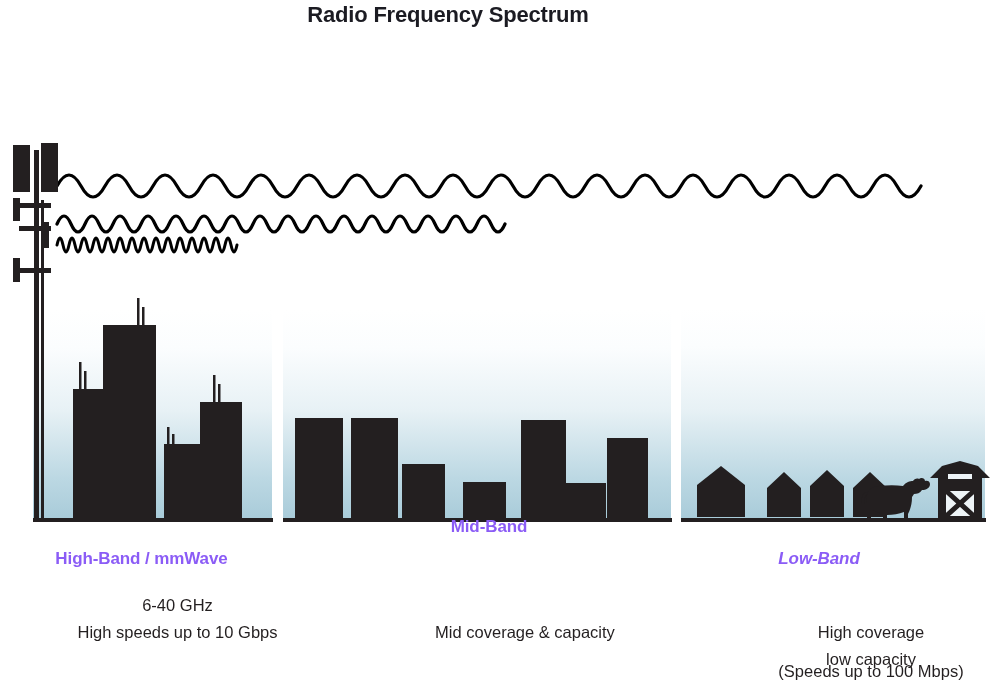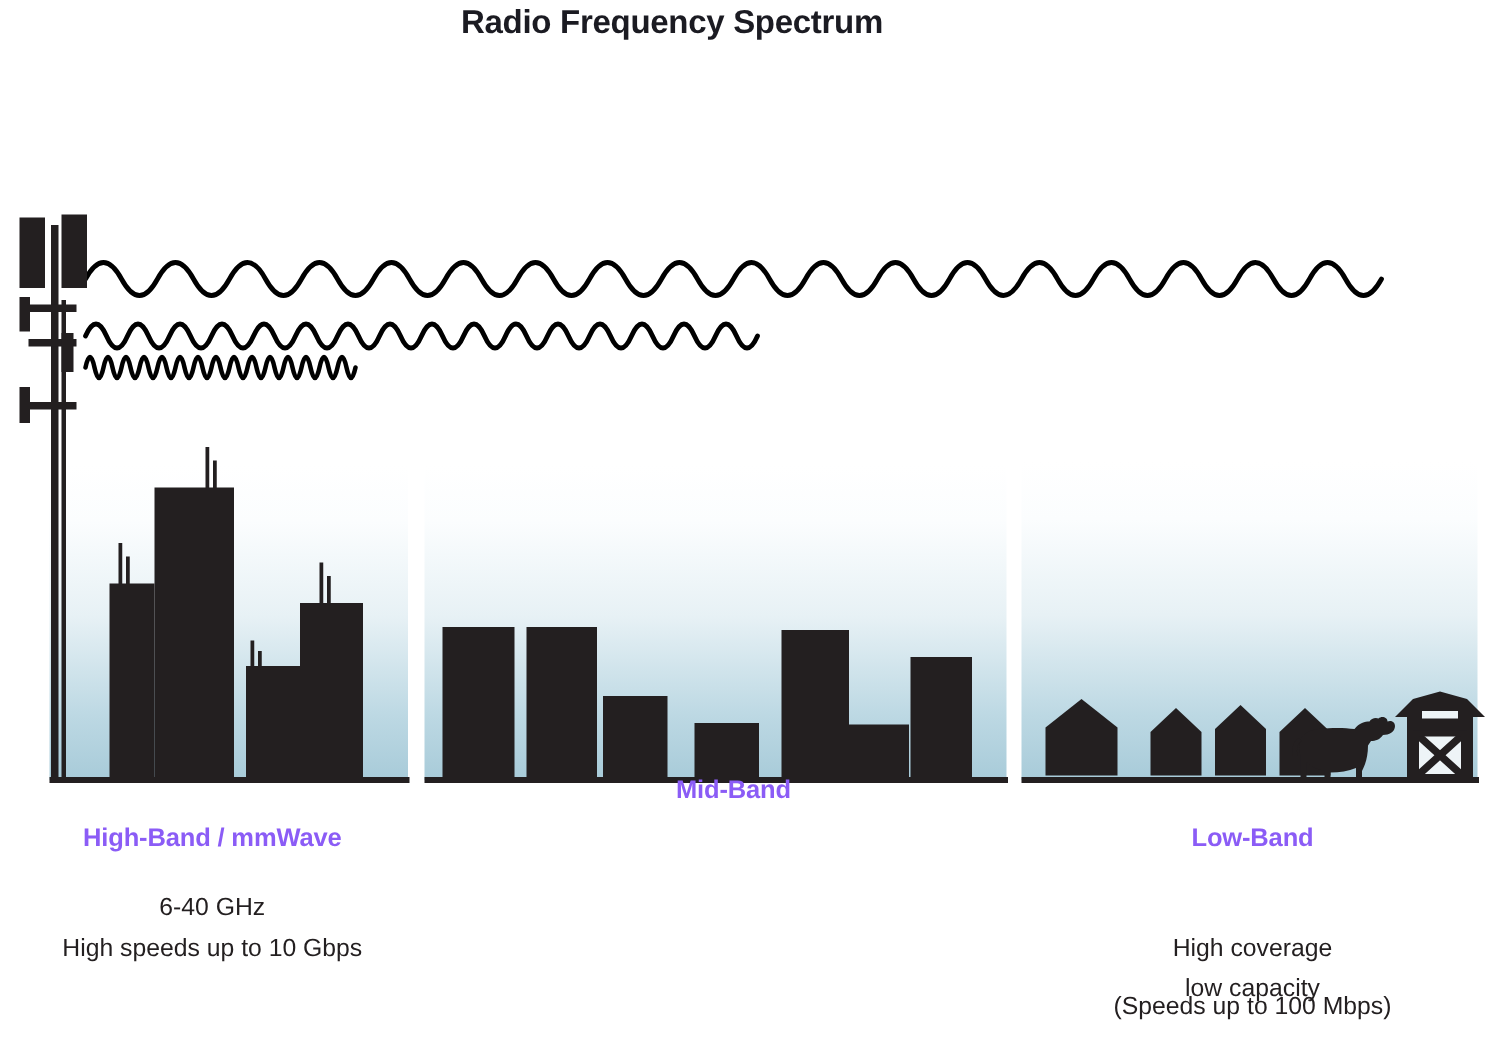--- a/index.html
+++ b/index.html
@@ -45,20 +45,21 @@
     font-weight: bold;
     color: #8b5cf6;
     letter-spacing: -0.1px;
   }
   .colsub {
     position: absolute;
     text-align: center;
     font-size: 16.5px;
     color: #231f20;
     line-height: 27px;
+    margin-left: 36px;
   }
   .baseline {
     position: absolute;
     background: #231f20;
   }
 </style>
 </head>
 <body>
 
 <div id="stage">
@@ -192,19 +193,20 @@
 
   <div class="baseline" style="left:33px; top:518px; width:240px; height:4px;"></div>
   <div class="baseline" style="left:283px; top:518px; width:389px; height:4px;"></div>
   <div class="baseline" style="left:681px; top:518px; width:305px; height:4px;"></div>
 
   <div class="colheader" style="left:0px; top:549px; width:283px;">High-Band / mmWave</div>
   <div class="colsub" style="left:0px; top:592px; width:283px;">6-40 GHz</div>
   <div class="colsub" style="left:0px; top:619px; width:283px;">High speeds up to 10 Gbps</div>
 
   <div class="colheader" style="left:339px; top:517px; width:300px;">Mid-Band</div>
-
-  <div class="colheader" style="left:690px; top:549px; width:290px;">Low-Band</div>
+  <div class="colsub" style="left:339px; top:619px; width:300px;">Mid coverage &amp; capacity</div>
+
+  <div class="colheader" style="left:674px; top:549px; width:290px;font-style:italic;">Low-Band</div>
   <div class="colsub" style="left:690px; top:619px; width:290px;">High coverage</div>
   <div class="colsub" style="left:690px; top:646px; width:290px;">low capacity</div>
   <div class="colsub" style="left:690px; top:658px; width:290px;">(Speeds up to 100 Mbps)</div>
 
 </div>
 
 </body></html>

